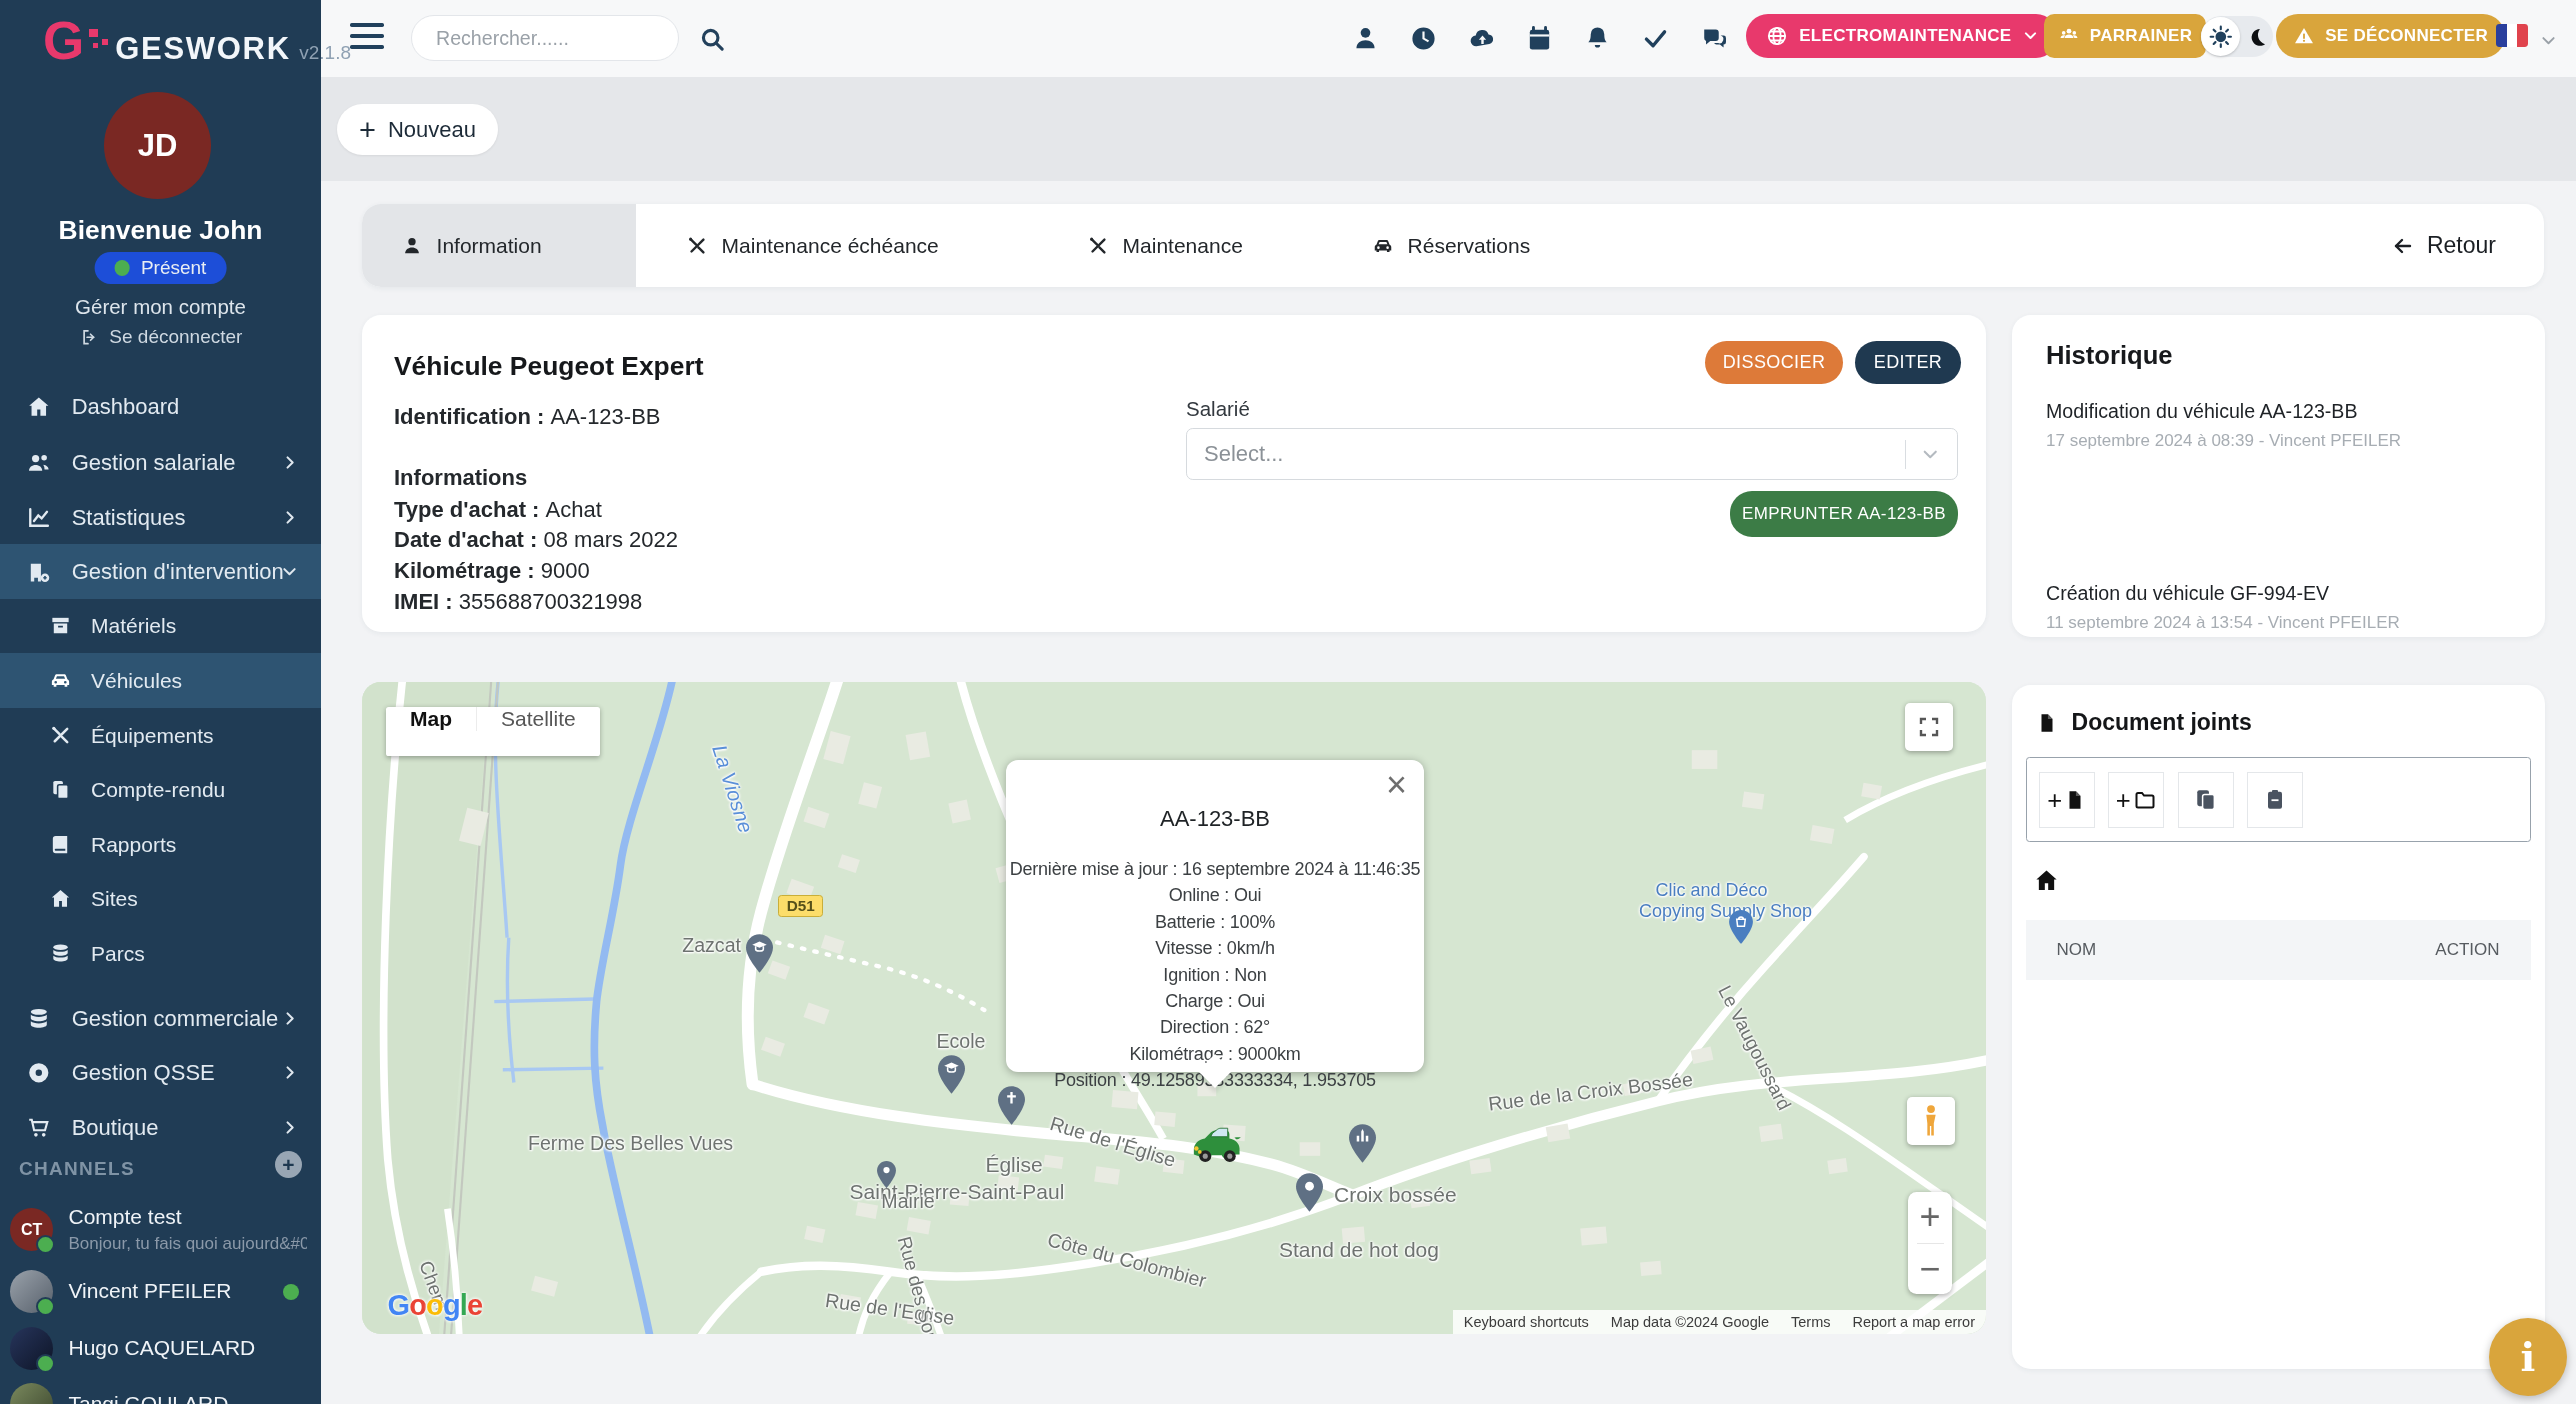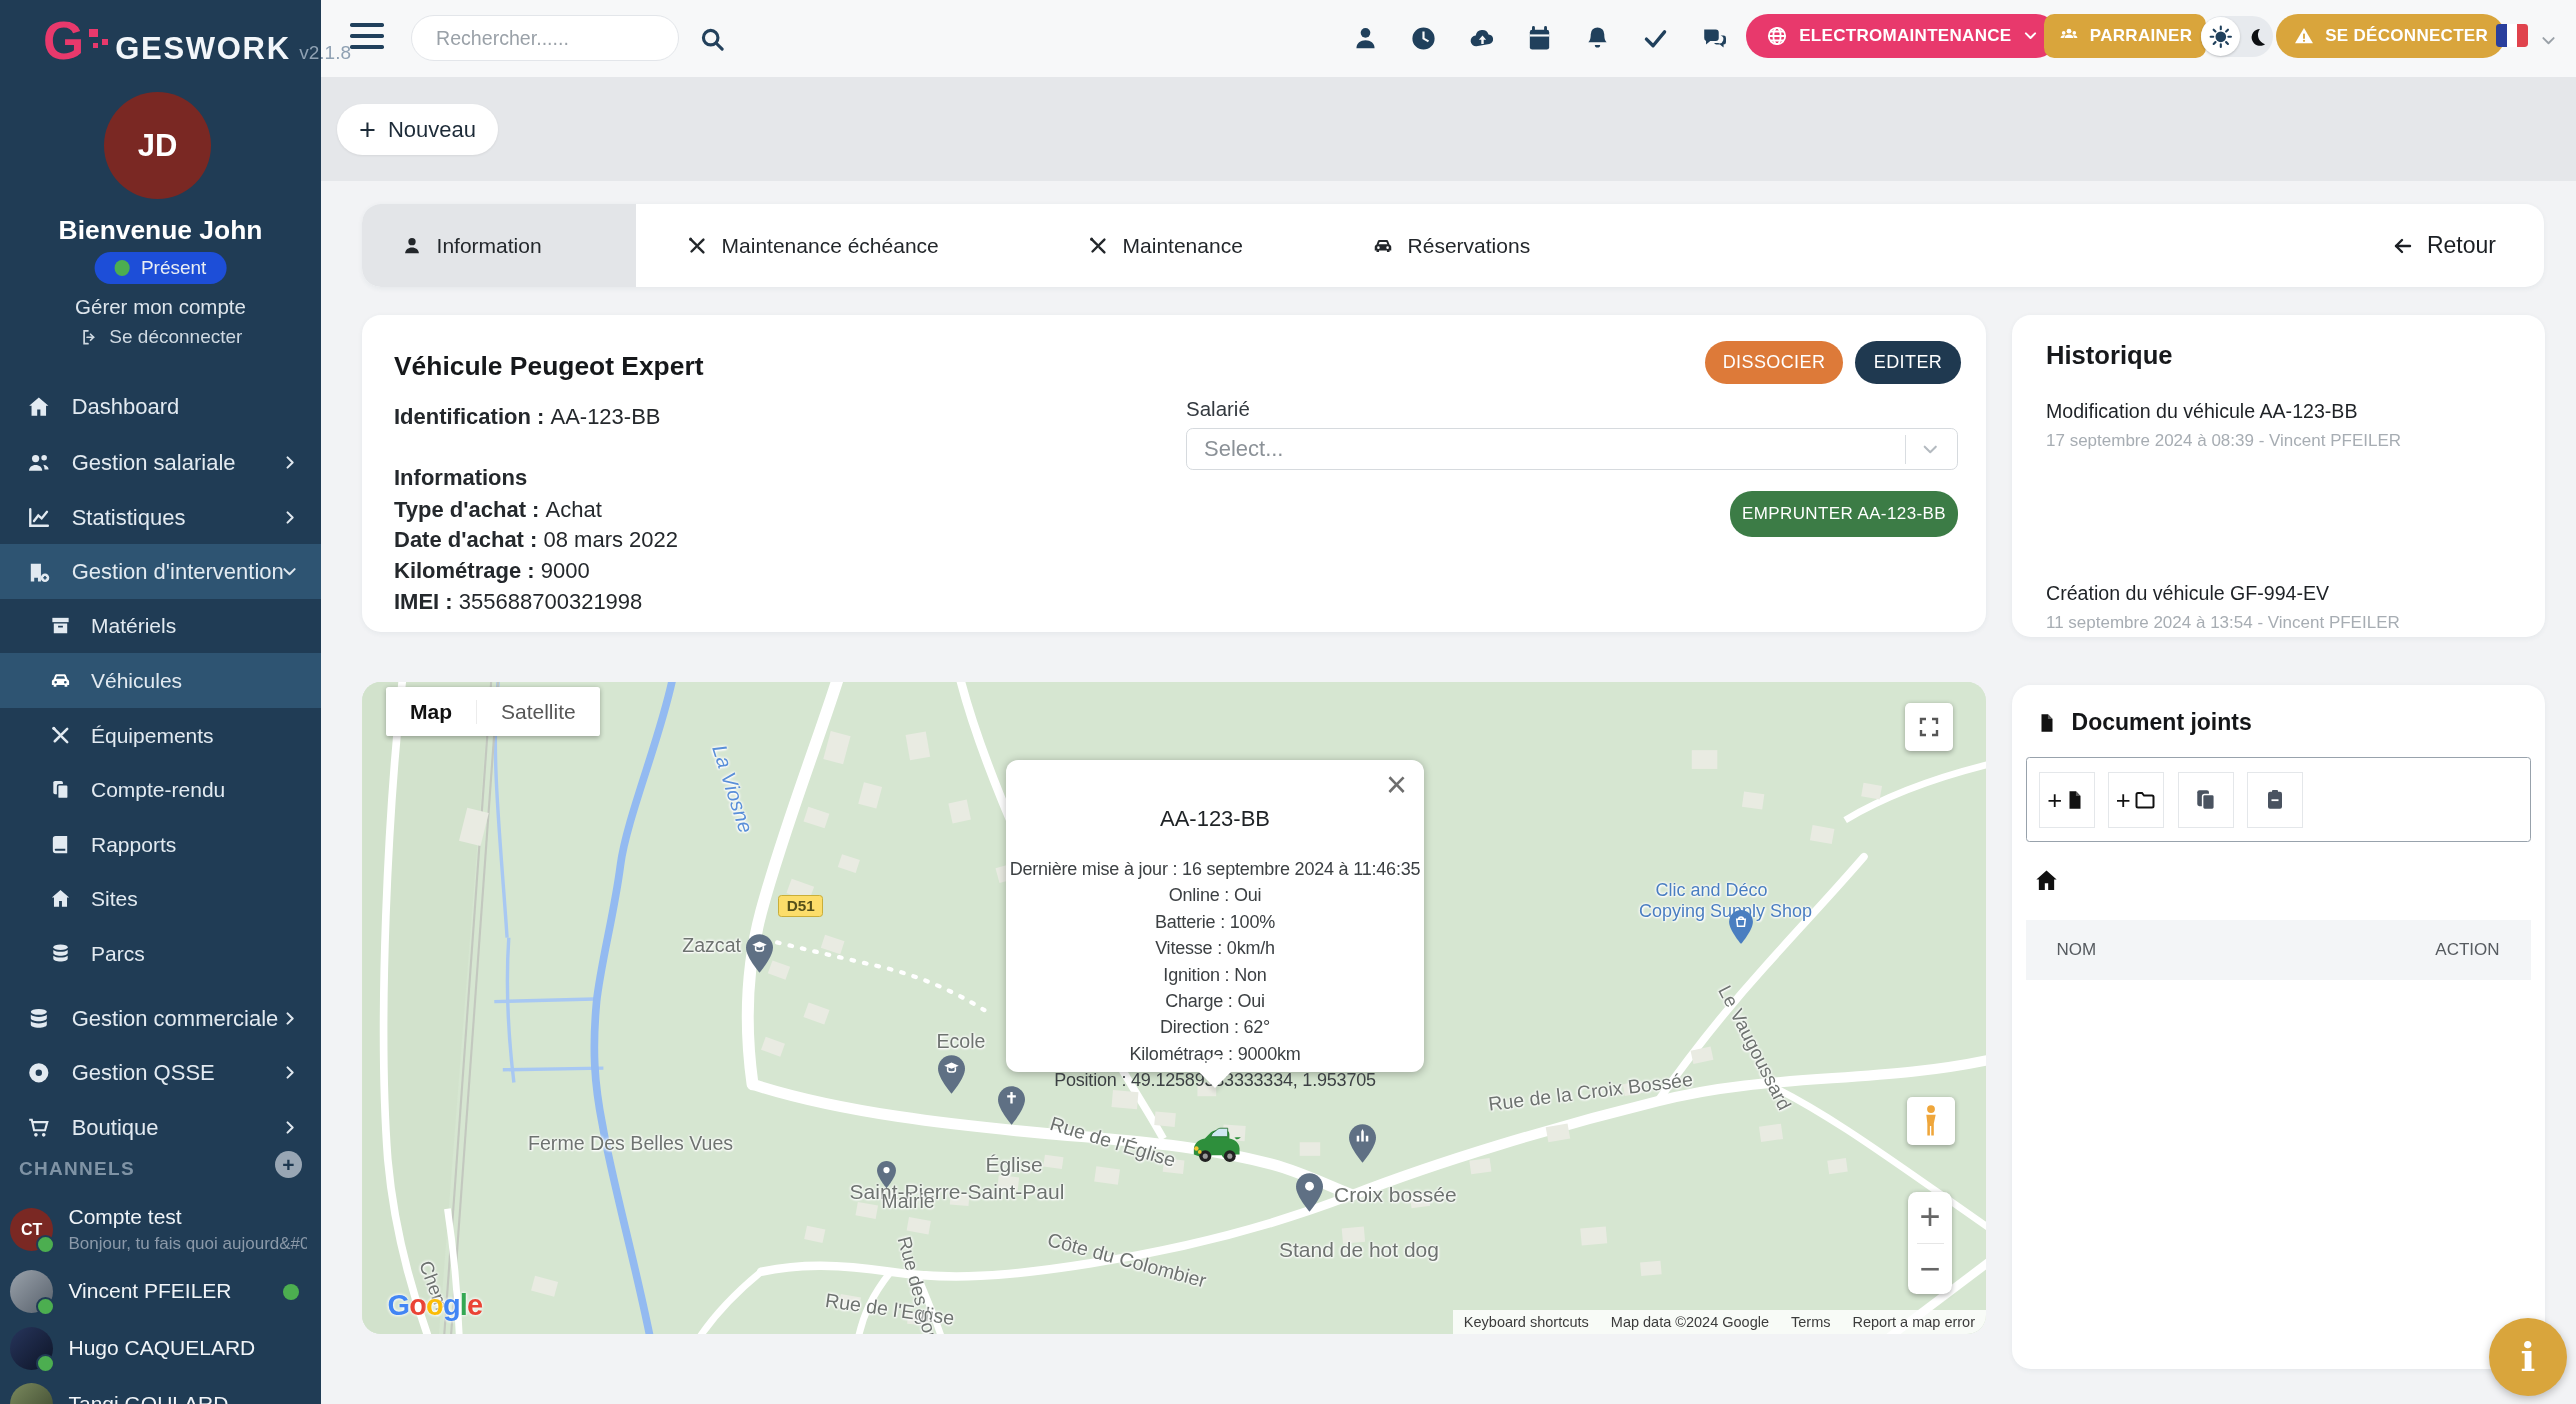--- a/index.html
+++ b/index.html
@@ -71,21 +71,21 @@
   .retour{position:absolute;right:48px;top:0;height:83px;display:flex;align-items:center;gap:12px;font-size:23px;color:#1b1f24;cursor:pointer}
 
   
   #vehCard{left:362px;top:315px;width:1624px;height:317px}
   .vtitle{position:absolute;left:32px;top:36px;font-size:26.4px;font-weight:700;color:#16181b}
   .btn{position:absolute;border-radius:22px;color:#fff;font-weight:400;display:flex;align-items:center;justify-content:center;letter-spacing:0.4px;cursor:pointer}
   #dissocier{left:1343px;top:25.6px;width:138px;height:43px;background:#dd7a39;font-size:18px}
   #editer{left:1493px;top:25.6px;width:106px;height:43px;background:#1f3950;font-size:18px}
   .vline{position:absolute;left:32px;font-size:22px;color:#24282c}
   .salarie-label{position:absolute;left:824px;top:82px;font-size:20.5px;color:#33393f}
-  .select{position:absolute;left:824px;top:113px;width:772px;height:42px;border:0.9px solid #d6dade;border-radius:6.8px;display:flex;align-items:center;padding:0 17px;font-size:22px;color:#8b9197;background:#fff;cursor:pointer}
+  .select{position:absolute;left:824px;top:113px;width:772px;height:52px;border:0.9px solid #d6dade;border-radius:6.8px;display:flex;align-items:center;padding:0 17px;font-size:22px;color:#8b9197;background:#fff;cursor:pointer}
   .select .sep{margin-left:auto;width:0.9px;height:29px;background:#d9dde1;margin-right:13.6px}
   #emprunter{left:1368px;top:176px;width:228px;height:46px;background:#3c7c46;font-size:17px}
 
   
   #histCard{left:2012px;top:315px;width:533px;height:322px}
   .htitle{position:absolute;left:34px;top:25.6px;font-size:25.6px;font-weight:700;color:#17191c}
   .hitem{position:absolute;left:34px;right:24px}
   .ht{font-size:19.6px;color:#1e2226}
   .hm{font-size:17px;color:#a7adb3;margin-top:7.7px}
 
@@ -106,21 +106,21 @@
   .mlabel.river{color:#5a8fd8;font-style:italic}
   .center{text-align:center}
   .pin{position:absolute;cursor:pointer}
   .car{position:absolute;left:825px;top:442px;cursor:pointer}
   .d51{position:absolute;left:416px;top:213px;background:#fcdd6a;border:1.7px solid #c9ae39;border-radius:3.4px;font-size:15.3px;font-weight:700;color:#55501a;padding:0.9px 7.7px}
   .popup{position:absolute;left:644px;top:78px;width:418px;height:312px;background:#fff;border-radius:12px;box-shadow:0 1.7px 8.5px rgba(0,0,0,.28)}
   .popup::after{content:"";position:absolute;left:50%;bottom:-11px;transform:translateX(-50%) rotate(45deg);width:24px;height:24px;background:#fff;box-shadow:3.4px 3.4px 4.3px rgba(0,0,0,.1)}
   .pclose{position:absolute;right:17px;top:6.8px;font-size:36px;color:#6e6e6e;line-height:1;cursor:pointer}
   .ptitle{margin-top:46px;text-align:center;font-size:22px;color:#1f2326}
   .plines{margin-top:24px;text-align:center;font-size:18px;color:#3c4043;line-height:26.4px;letter-spacing:-0.2px}
-  .mapsat{position:absolute;left:24px;top:5px;display:flex;background:#fff;border-radius:2.6px;box-shadow:0 1.7px 5.1px rgba(0,0,0,.3);height:49px;align-items:center}
+  .mapsat{position:absolute;left:24px;top:25px;display:flex;background:#fff;border-radius:2.6px;box-shadow:0 1.7px 5.1px rgba(0,0,0,.3);height:49px;align-items:flex-start}
   .msbtn{padding:0 24px;font-size:21px;display:flex;align-items:center;cursor:pointer}
   .msbtn.mapb{font-weight:700;color:#111}
   .msbtn.satb{color:#565656;border-left:0.9px solid #ececec}
   .sqbtn{position:absolute;background:#fff;border-radius:5.1px;box-shadow:0 1.7px 5.1px rgba(0,0,0,.3);display:flex;align-items:center;justify-content:center;cursor:pointer}
   .fullscreen{left:1543px;top:20.5px;width:48px;height:48px}
   .pegman{left:1545px;top:415px;width:48px;height:48px}
   .zoomctl{position:absolute;left:1546px;top:510px;width:44px;height:102px;background:#fff;border-radius:8.5px;box-shadow:0 1.7px 5.1px rgba(0,0,0,.3);display:flex;flex-direction:column;align-items:center}
   .zbtn{flex:1;display:flex;align-items:center;justify-content:center;font-size:36px;color:#666;width:100%;cursor:pointer}
   .zdiv{width:27px;height:0.9px;background:#e6e6e6}
   .google{position:absolute;left:25.6px;bottom:12px;font-size:29px;font-weight:700;letter-spacing:-0.9px;text-shadow:0 0 3.4px #fff,0 0 3.4px #fff;cursor:pointer}

